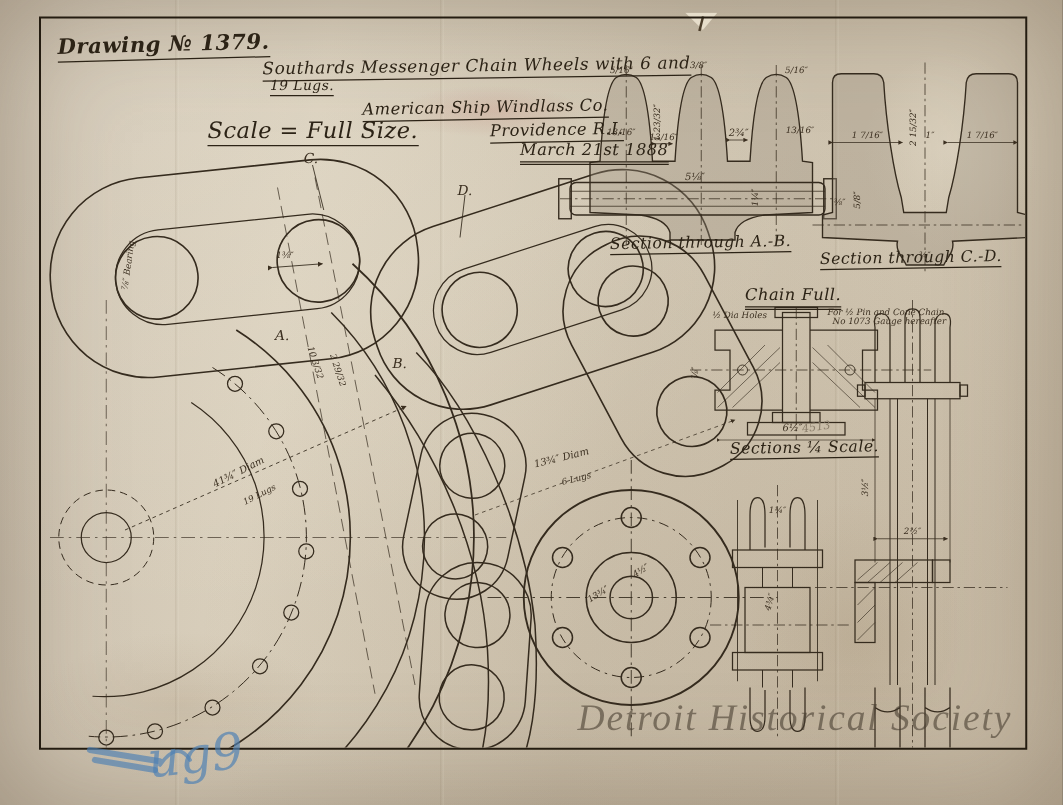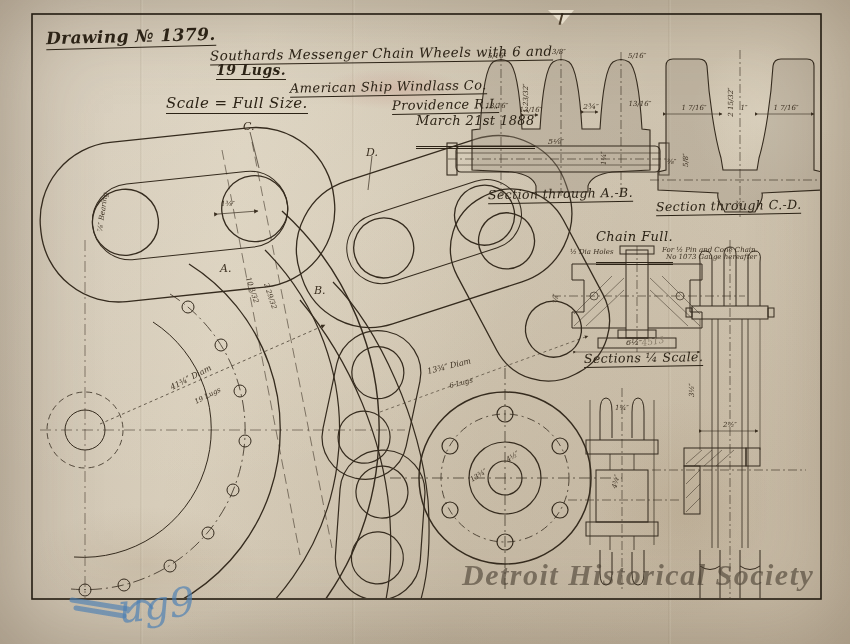--- a/index.html
+++ b/index.html
@@ -17,36 +17,36 @@
   .s1{left:318px;top:68px;width:150px;height:42px;background:radial-gradient(ellipse,rgba(190,118,108,.22),transparent 70%);}
   .s2{left:592px;top:400px;width:180px;height:220px;background:radial-gradient(ellipse,rgba(140,115,80,.13),transparent 70%);}
   .s3{left:30px;top:505px;width:230px;height:120px;background:radial-gradient(ellipse,rgba(150,125,95,.16),transparent 70%);}
   .s4{left:690px;top:40px;width:140px;height:160px;background:radial-gradient(ellipse,rgba(235,228,210,.35),transparent 70%);}
   .crease{position:absolute;top:0;bottom:0;width:3px;background:linear-gradient(to right,rgba(110,92,66,.12),rgba(255,255,240,.12));pointer-events:none;}
   .tear{position:absolute;left:548px;top:10px;width:26px;height:14px;background:#e6ddca;clip-path:polygon(0 0,100% 0,55% 100%);}
   .tearline{position:absolute;left:560px;top:13px;width:2px;height:12px;background:#4b3d2a;transform:rotate(14deg);}
 
   .script{position:absolute;font-style:italic;letter-spacing:.4px;white-space:nowrap;}
   .u{border-bottom:1px solid #2c2316;padding-bottom:1px;}
-  .u2{border-bottom:3px double #2c2316;padding-bottom:18px;}
+  .u2{border-bottom:3px double #2c2316;padding-bottom:1px;}
   .dwgno{left:46px;top:26px;font-size:17px;font-weight:bold;transform:rotate(-1.5deg);}
   .t1{left:210px;top:45px;font-size:13.5px;transform:rotate(-.8deg);}
-  .t2{left:216px;top:62px;font-size:14px;font-weight:bold;}
+  .t2{left:216px;top:62px;font-size:11px;}
   .co{left:290px;top:79px;font-size:13px;transform:rotate(-1deg);}
-  .sc{left:166px;top:94px;font-size:15px;}
+  .sc{left:166px;top:94px;font-size:18px;}
   .loc{left:392px;top:97px;font-size:13px;transform:rotate(-1deg);}
   .dt{left:416px;top:113px;font-size:13px;}
   .slab{font-size:12.5px;}
   .ab{left:488px;top:186px;transform:rotate(-1deg);}
   .cd{left:656px;top:198px;transform:rotate(-1deg);}
   .croll{left:596px;top:229px;font-size:13px;}
   .qscale{left:584px;top:350px;transform:rotate(-1deg);}
   .wm{
     position:absolute;left:462px;top:558px;font-family:"Liberation Serif",serif;
-    font-size:30px;font-weight:bold;font-style:italic;color:rgba(72,62,49,.6);
+    font-size:30px;font-weight:normal;font-style:italic;color:rgba(72,62,49,.6);
     letter-spacing:1.5px;white-space:nowrap;
   }
   svg{position:absolute;left:0;top:0;}
   svg text{font-family:"DejaVu Serif",serif;font-style:italic;fill:#3b2f20;}
   .dim{font-size:7px;}
   .dim2{font-size:8px;}
   .mark{font-size:11px;}
   .pencil{font-size:9px;fill:#8a7e6b;}
   .blue{position:absolute;left:118px;top:582px;font-size:40px;font-style:italic;
     color:rgba(77,128,180,.68);transform:rotate(-6deg);font-family:"DejaVu Serif",serif;}

